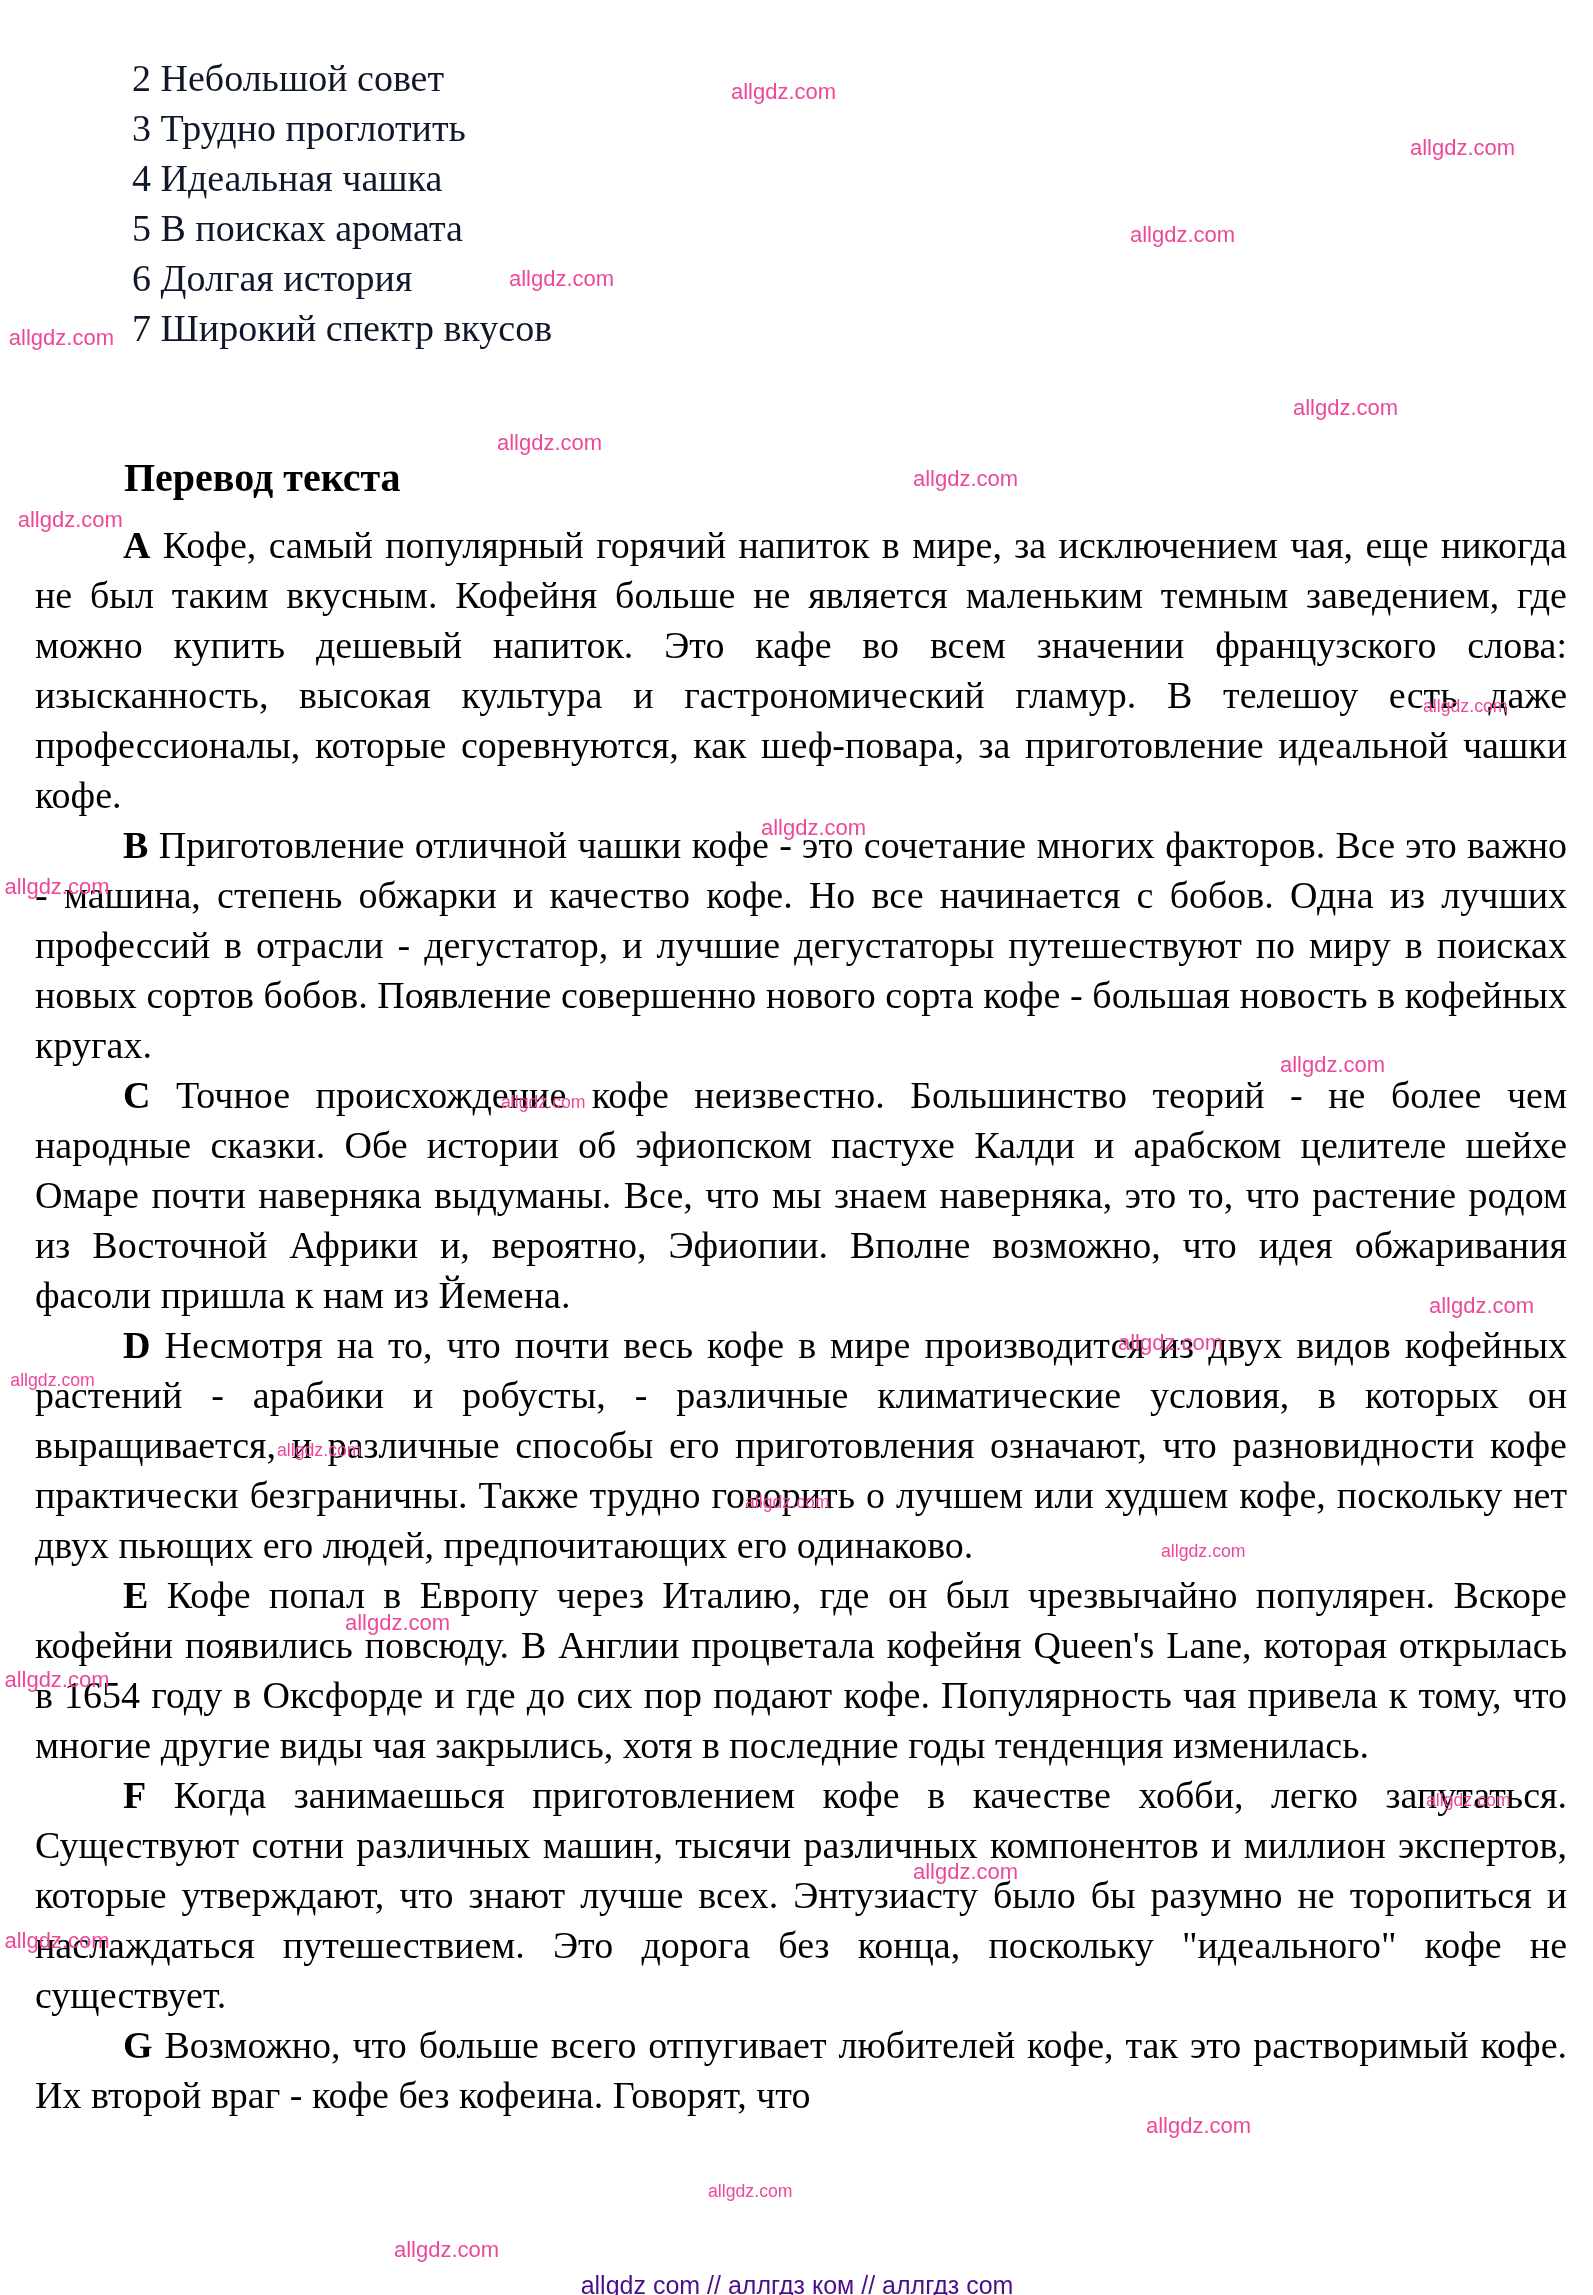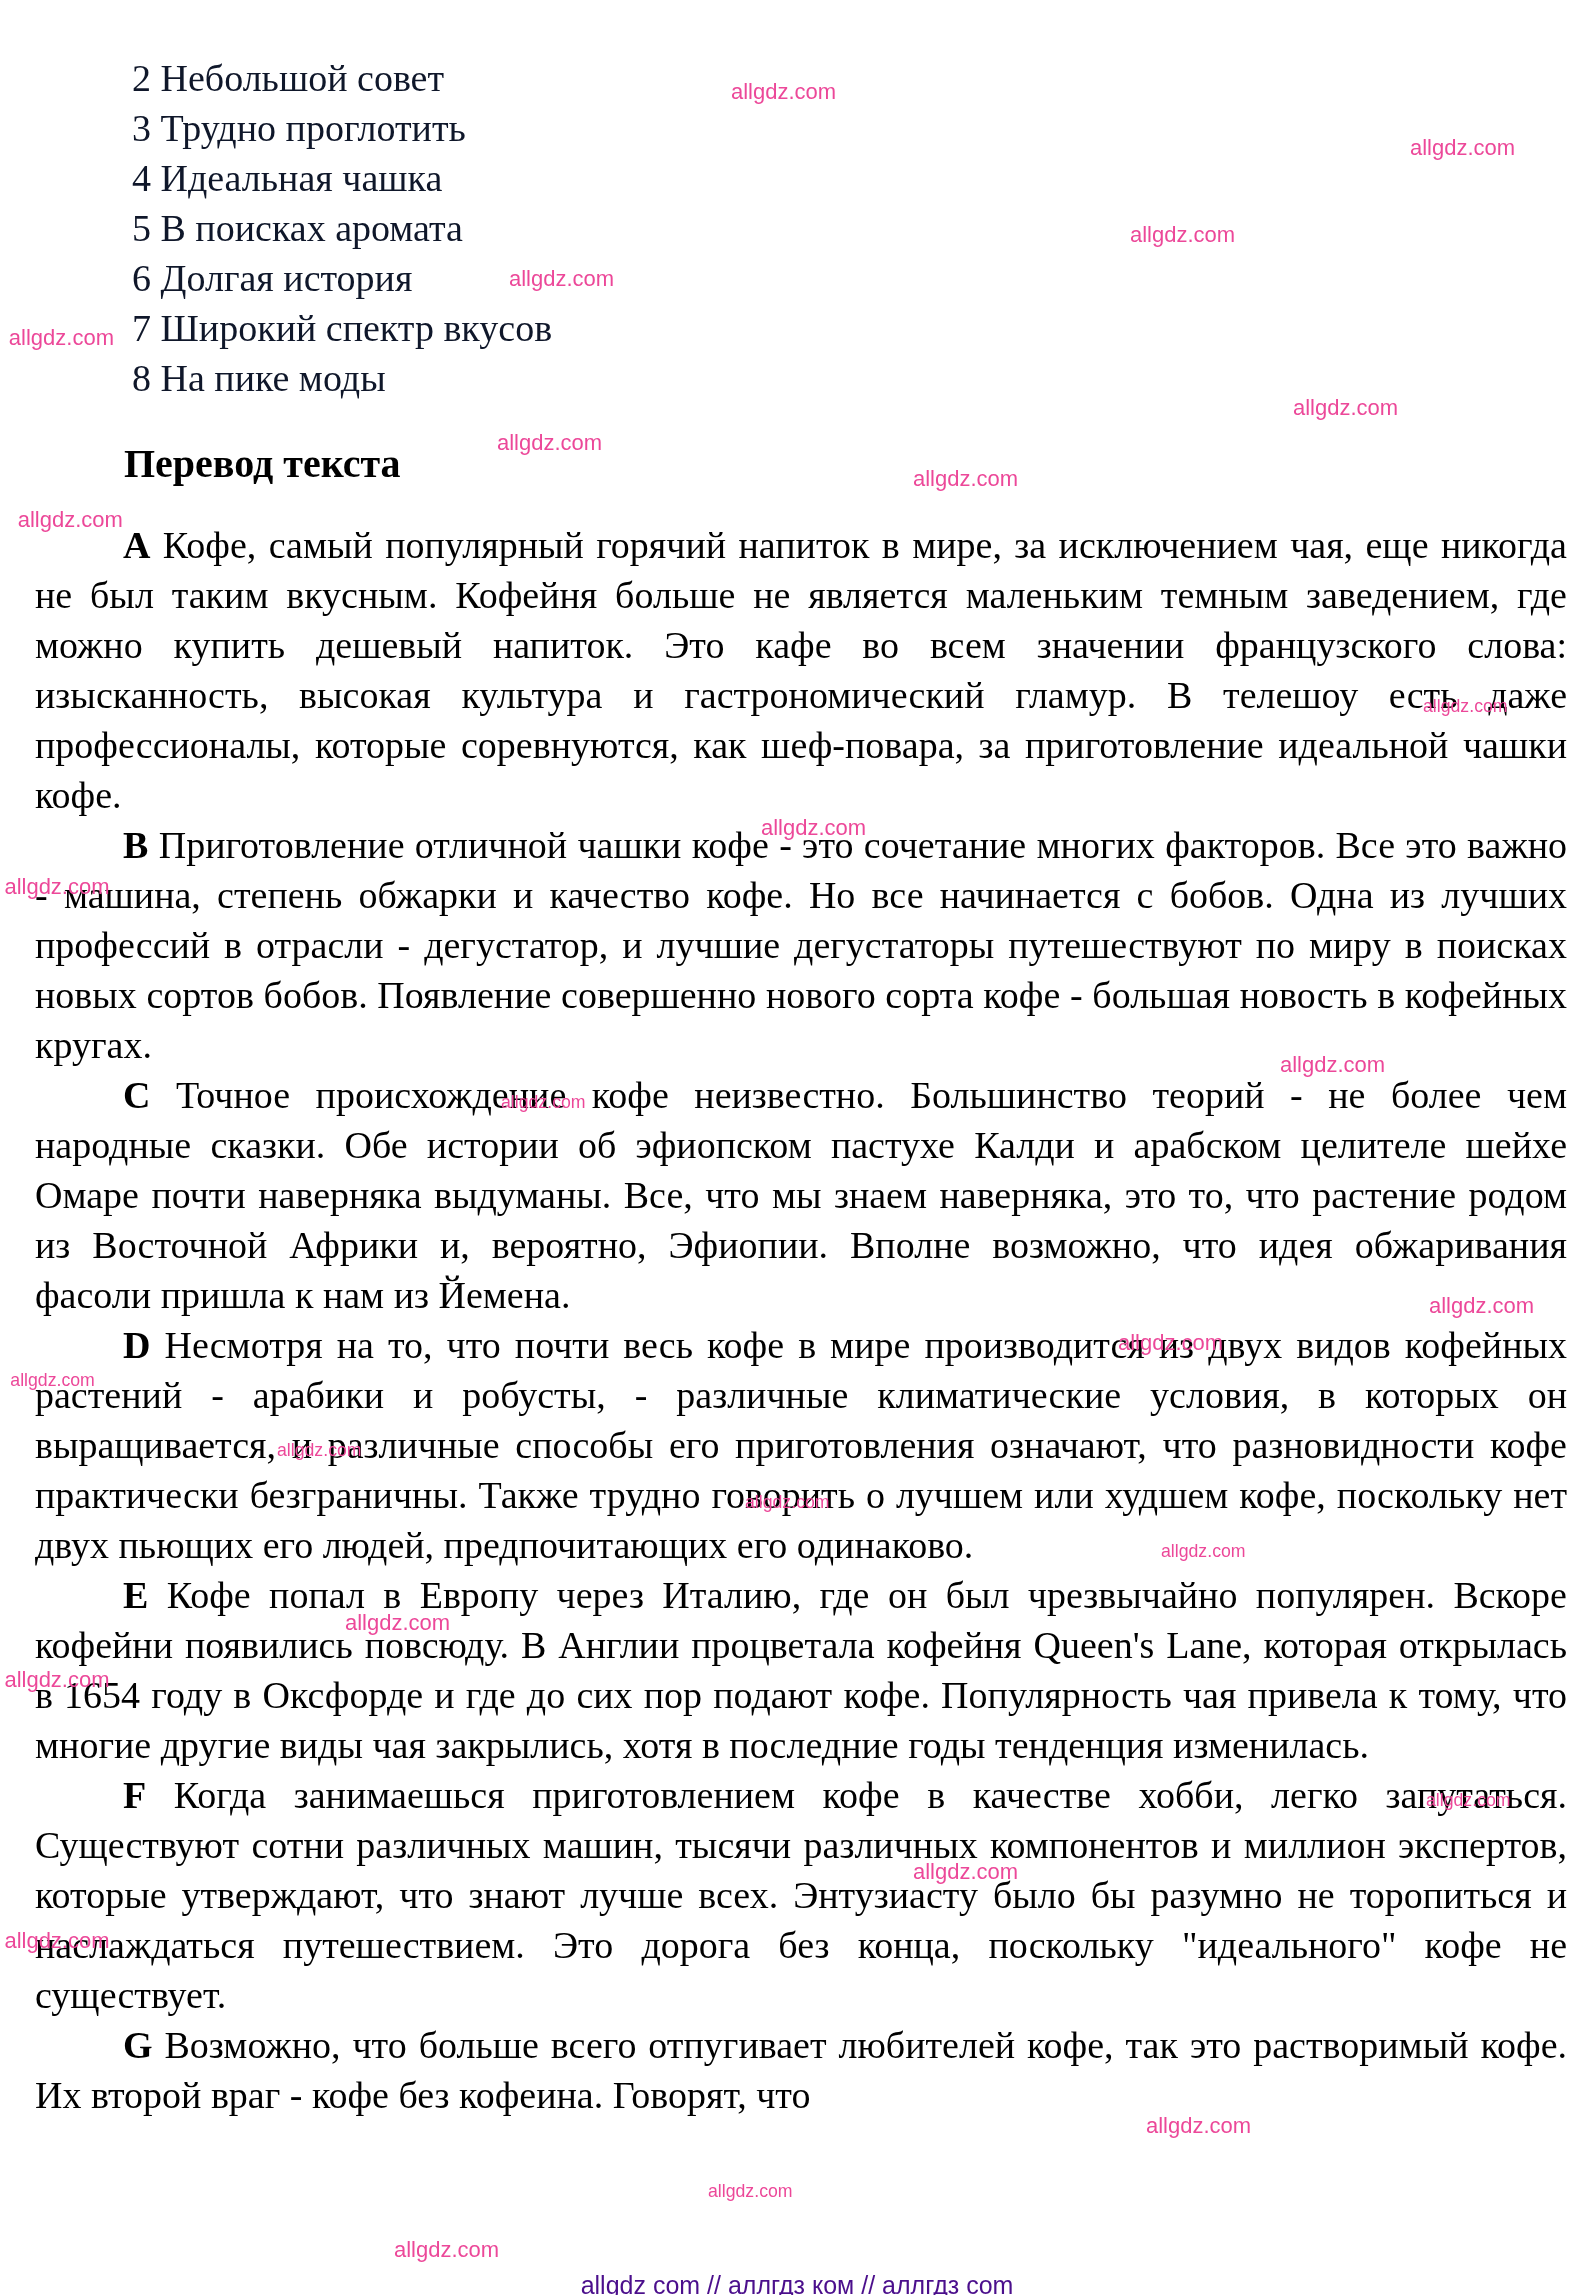--- a/index.html
+++ b/index.html
@@ -9,21 +9,21 @@
     position: absolute; left: 0; top: 0; width: 1594px; text-align: center;
     font-family: "Liberation Sans", sans-serif; font-size: 25px; color: #22c81e;
     line-height: 32px;
   }
   .list {
     position: absolute; left: 132px; top: 53px;
     font-family: "Liberation Serif", serif; font-size: 38px; line-height: 50px; color: #0f172a;
   }
   .list div { white-space: nowrap; }
   .heading {
-    position: absolute; left: 124px; top: 439px;
+    position: absolute; left: 124px; top: 453px;
     font-family: "Liberation Serif", serif; font-size: 40px; font-weight: bold; color: #000;
     line-height: 50px;
   }
   .body-text {
     position: absolute; left: 35px; top: 520px; width: 1532px;
     font-family: "Liberation Serif", serif; font-size: 38px; line-height: 50px; color: #000;
     text-align: justify;
   }
   .body-text p { margin: 0; text-indent: 88px; }
   .body-text .letter { font-weight: bold; }
@@ -45,21 +45,20 @@
 <div class="page">
 
 
   <div class="list">
     <div>2 Небольшой совет</div>
     <div>3 Трудно проглотить</div>
     <div>4 Идеальная чашка</div>
     <div>5 В поисках аромата</div>
     <div>6 Долгая история</div>
     <div>7 Широкий спектр вкусов</div>
-    <div>8 На пике моды</div>
   </div>
 
   <div class="heading">Перевод текста</div>
 
   <div class="body-text">
     <p><span class="letter">A</span><span> Кофе, самый популярный горячий напиток в мире, за исключением чая, еще никогда не был таким вкусным. Кофейня больше не является маленьким темным заведением, где можно купить дешевый напиток. Это кафе во всем значении французского слова: изысканность, высокая культура и гастрономический гламур. В телешоу есть даже профессионалы, которые соревнуются, как шеф-повара, за приготовление идеальной чашки кофе.</span></p>
     <p><span class="letter">B</span><span> Приготовление отличной чашки кофе - это сочетание многих факторов. Все это важно - машина, степень обжарки и качество кофе. Но все начинается с бобов. Одна из лучших профессий в отрасли - дегустатор, и лучшие дегустаторы путешествуют по миру в поисках новых сортов бобов. Появление совершенно нового сорта кофе - большая новость в кофейных кругах.</span></p>
     <p><span class="letter">C</span><span> Точное происхождение кофе неизвестно. Большинство теорий - не более чем народные сказки. Обе истории об эфиопском пастухе Калди и арабском целителе шейхе Омаре почти наверняка выдуманы. Все, что мы знаем наверняка, это то, что растение родом из Восточной Африки и, вероятно, Эфиопии. Вполне возможно, что идея обжаривания фасоли пришла к нам из Йемена.</span></p>
     <p><span class="letter">D</span><span> Несмотря на то, что почти весь кофе в мире производится из двух видов кофейных растений - арабики и робусты, - различные климатические условия, в которых он выращивается, и различные способы его приготовления означают, что разновидности кофе практически безграничны. Также трудно говорить о лучшем или худшем кофе, поскольку нет двух пьющих его людей, предпочитающих его одинаково.</span></p>
     <p><span class="letter">E</span><span> Кофе попал в Европу через Италию, где он был чрезвычайно популярен. Вскоре кофейни появились повсюду. В Англии процветала кофейня Queen's Lane, которая открылась в 1654 году в Оксфорде и где до сих пор подают кофе. Популярность чая привела к тому, что многие другие виды чая закрылись, хотя в последние годы тенденция изменилась.</span></p>

